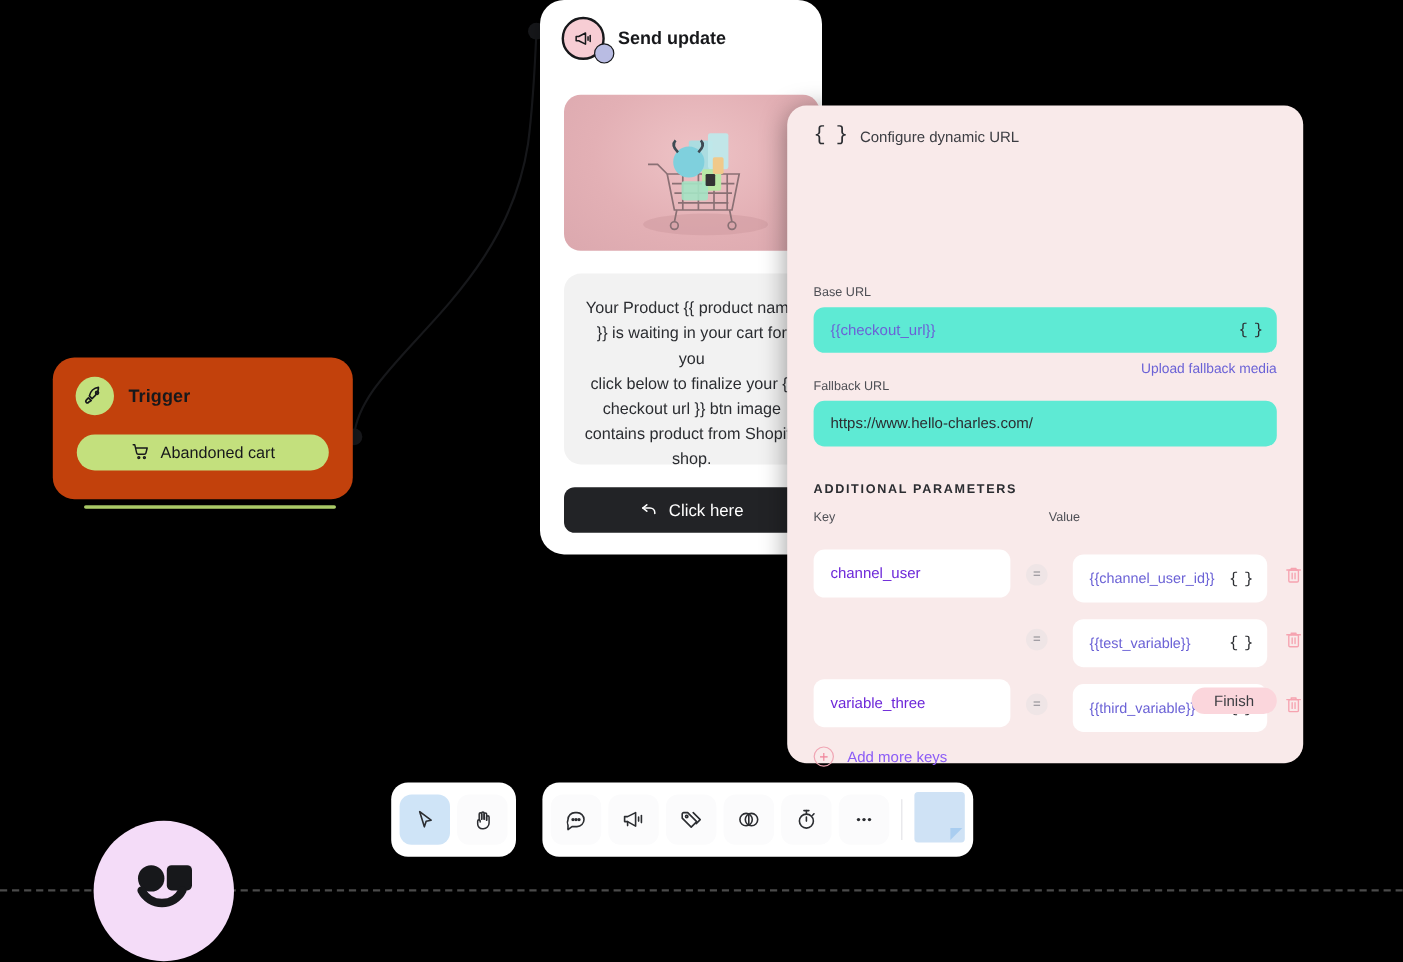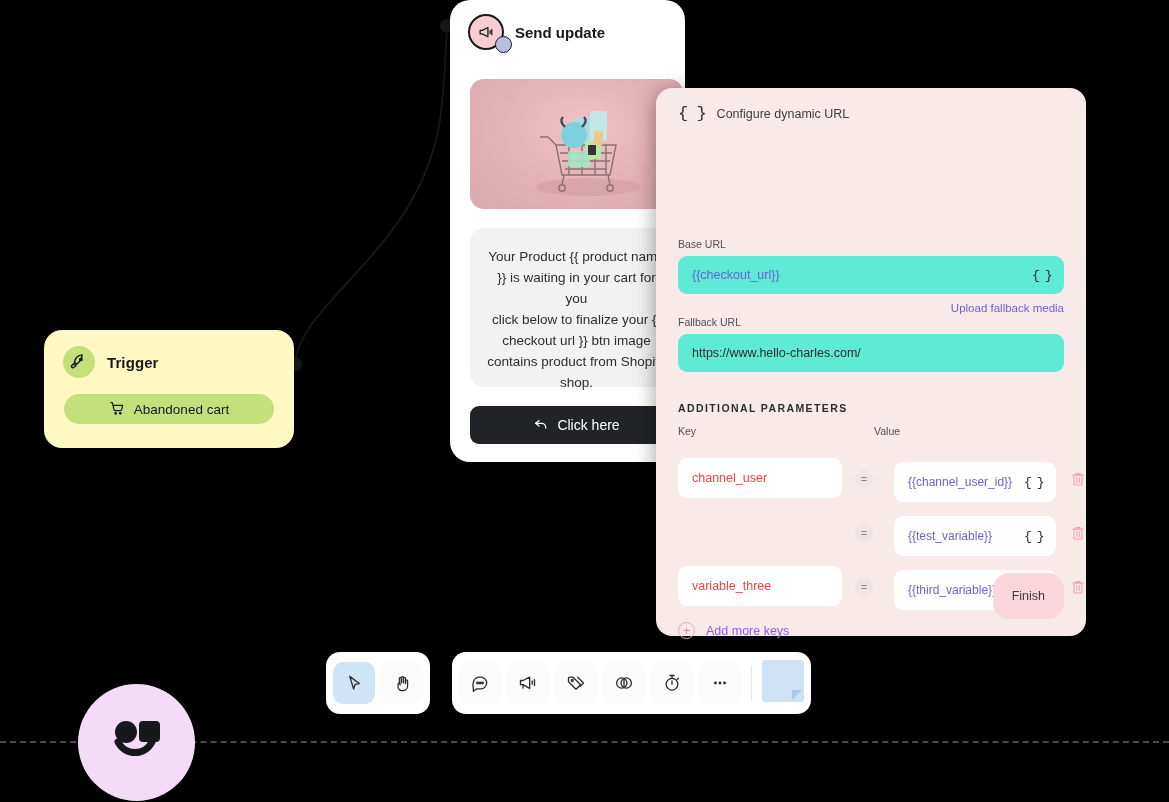--- a/index.html
+++ b/index.html
@@ -16,23 +16,22 @@
     position: absolute; left: 0; top: 741px; width: 1169px; height: 0;
     border-top: 2px dashed #4a4a4a;
   }
 
   
   .connector { position: absolute; left: 0; top: 0; width: 1169px; height: 802px; pointer-events: none; }
 
   
   .trigger-card {
     position: absolute; left: 44px; top: 298px; width: 250px; height: 118px;
-    background: #fef9c3; border-radius: 18px;
+    background: #c2410c; border-radius: 18px;
     box-shadow: 0 2px 10px rgba(0,0,0,0.35);
-    margin-top: 32px;
   }
   .trigger-underline {
     position: absolute; left: 70px; top: 421px; width: 210px; height: 3px;
     background: #b5d86e; border-radius: 2px;
   }
   .trigger-head { display: flex; align-items: center; gap: 12px; padding: 16px 0 0 19px; }
   .badge-circle {
     width: 32px; height: 32px; border-radius: 50%;
     display: flex; align-items: center; justify-content: center; flex: none;
   }
@@ -118,21 +117,21 @@
   }
   .kv-head { position: absolute; left: 22px; top: 337px; width: 386px; height: 12px; }
   .kv-head .k { position: absolute; left: 0; font-size: 10.5px; color: #4e4f55; }
   .kv-head .v { position: absolute; left: 196px; font-size: 10.5px; color: #4e4f55; }
   .kv-rows { position: absolute; left: 22px; top: 370px; width: 408px; }
   .kv-row { position: relative; height: 54px; }
   .kv-key {
     position: absolute; left: 0; top: 0; width: 164px; height: 40px;
     background: #ffffff; border-radius: 9px;
     display: flex; align-items: center; padding: 0 14px;
-    font-size: 12.5px; color: #ef4444;
+    font-size: 12.5px; color: #6d28d9;
   }
   .eq-badge {
     position: absolute; left: 177px; top: 12px;
     width: 18px; height: 18px; border-radius: 50%;
     background: #efe5e6; color: #8b8a90;
     display: flex; align-items: center; justify-content: center;
     font-size: 11px; line-height: 1;
   }
   .kv-val {
     position: absolute; left: 216px; top: 4px; width: 162px; height: 40px;
@@ -148,21 +147,21 @@
   .plus-circle {
     width: 17px; height: 17px; border-radius: 50%;
     border: 1.3px solid #f0a6b4; color: #f0849a;
     display: flex; align-items: center; justify-content: center;
     font-size: 13px; line-height: 1;
   }
   .add-label { font-size: 12.5px; color: #8b5cf6; }
   .finish-btn {
     position: absolute; right: 22px; top: 485px;
     background: #fbd6dc; color: #3c3d42; border: none;
-    border-radius: 16px; padding: 16px 19px; font-size: 12.5px;
+    border-radius: 16px; padding: 4px 19px; font-size: 12.5px;
     font-family: "Liberation Sans", sans-serif; cursor: pointer;
   }
 
   
   .tb {
     position: absolute; background: #ffffff; border-radius: 14px;
     box-shadow: 0 2px 12px rgba(0,0,0,0.30);
     display: flex; align-items: center; gap: 6px; padding: 7px;
   }
   .tb-left { left: 326px; top: 652px; height: 62px; }

